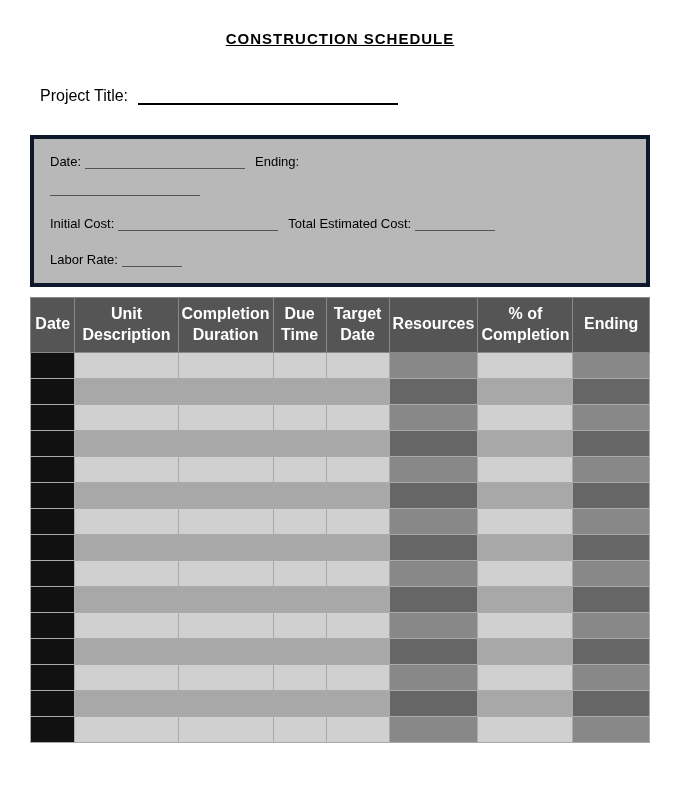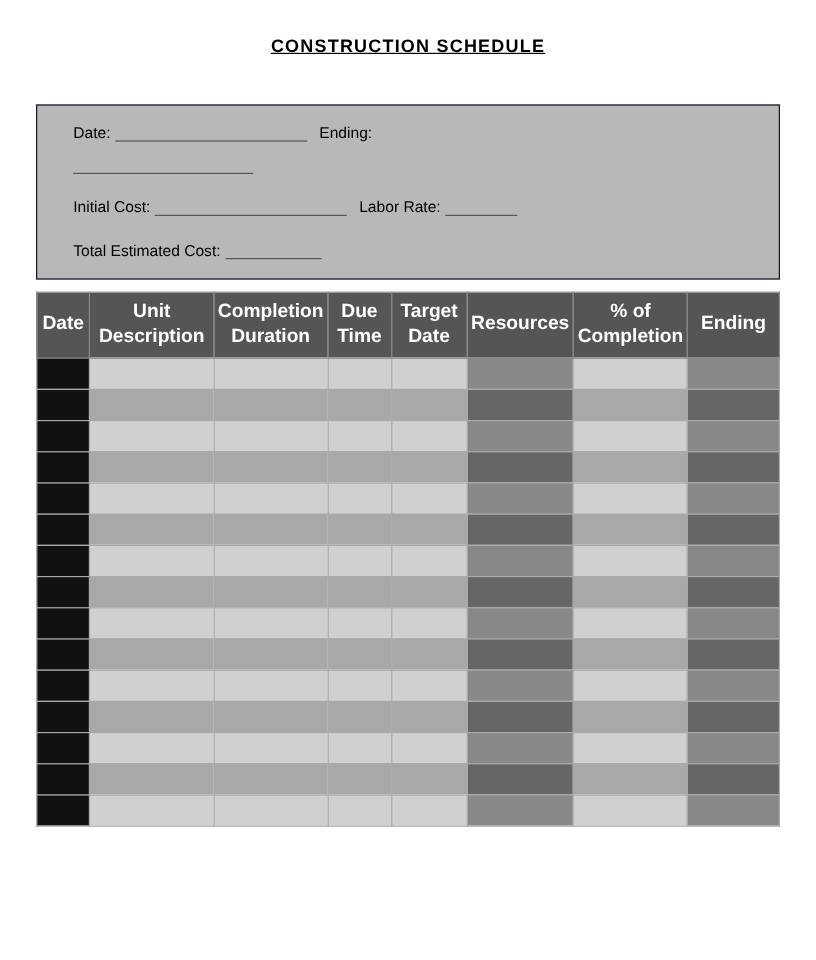--- a/index.html
+++ b/index.html
@@ -36,22 +36,22 @@
     }
     .project-title-line {
       display: inline-block;
       border-bottom: 2px solid #000;
       width: 260px;
       margin-left: 6px;
       vertical-align: bottom;
     }
     .info-box {
       background: #b8b8b8;
-      border: 1px solid #0f172a;
-      padding: 10px 30px;
+      border: 4px solid #0f172a;
+      padding: 10px 16px;
       margin: 0 0 0 0;
       font-size: 13px;
       line-height: 2;
     }
     .info-row {
       display: flex;
       align-items: center;
       gap: 10px;
       flex-wrap: wrap;
     }
@@ -126,20 +126,24 @@
     
     .row-odd td.dark-col { background: #888; }
     .row-even td.dark-col { background: #666; }
   </style>
 </head>
 <body>
 
 <div class="page">
   <div class="title">CONSTRUCTION SCHEDULE</div>
 
+  <div class="project-title-row">
+    <span>Project Title:</span>
+    <span class="project-title-line"></span>
+  </div>
 
   <div class="info-box">
     <div class="info-row">
       <div class="info-field">
         <span>Date:</span>
         <span class="info-line info-line-lg"></span>
       </div>
       <div class="info-field">
         <span>Ending:</span>
       </div>
@@ -148,26 +152,26 @@
     <div class="info-field">
       <span class="info-line info-line-units"></span>
     </div>
     <div style="height:6px;"></div>
     <div class="info-row">
       <div class="info-field">
         <span>Initial Cost:</span>
         <span class="info-line info-line-lg"></span>
       </div>
       <div class="info-field">
+        <span>Total Estimated Cost:</span>
+        <span class="info-line info-line-sm"></span>
+      </div>
+      <div class="info-field">
         <span>Labor Rate:</span>
         <span class="info-line info-line-xs"></span>
-      </div>
-      <div class="info-field">
-        <span>Total Estimated Cost:</span>
-        <span class="info-line info-line-sm"></span>
       </div>
     </div>
   </div>
 
   <table class="schedule-table">
     <thead>
       <tr>
         <th class="col-date">Date</th>
         <th class="col-unit">Unit<br>Description</th>
         <th class="col-completion">Completion<br>Duration</th>

